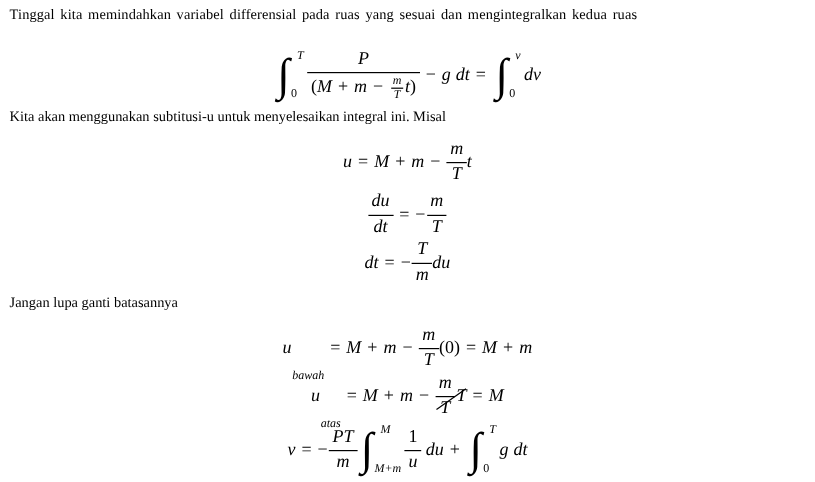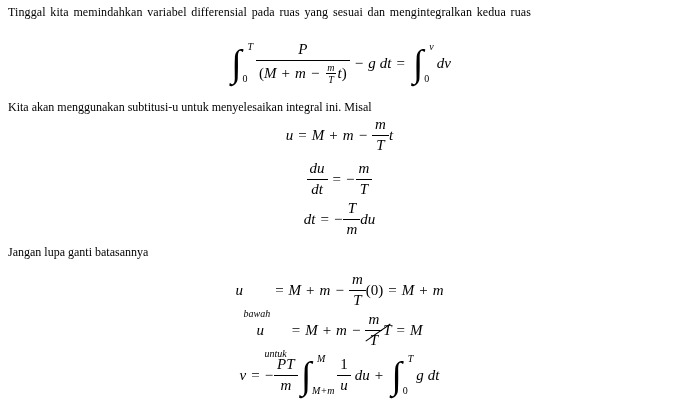--- a/index.html
+++ b/index.html
@@ -81,21 +81,21 @@
     <span class="intgrp">
       <span class="intsign">∫</span>
       <span class="lims">
         <span class="sup mi">v</span>
         <span class="sub mr">0</span>
       </span>
     </span>
     <span class="mi">dv</span>
   </div>
 
-  <p class="para" style="top:100px;">Kita akan menggunakan subtitusi-u untuk menyelesaikan integral ini. Misal</p>
+  <p class="para" style="top:90px;">Kita akan menggunakan subtitusi-u untuk menyelesaikan integral ini. Misal</p>
 
   <div class="eqrow" style="top:114px;height:42px;">
     <span class="mi">u</span>
     <span class="op mr">=</span>
     <span class="mi">M</span>
     <span class="op mr">+</span>
     <span class="mi">m</span>
     <span class="op mr">−</span>
     <span class="frac">
       <span class="num mi">m</span>
@@ -144,21 +144,21 @@
     </span>
     <span class="mr">(0)</span>
     <span class="op mr">=</span>
     <span class="mi">M</span>
     <span class="op mr">+</span>
     <span class="mi">m</span>
   </div>
 
   <div class="eqrow" style="top:309px;height:42px;">
     <span class="mi">u</span>
-      <span class="ssub mi">untuk</span>
+      <span class="ssub mi">atas</span>
     <span class="op mr">=</span>
     <span class="mi">M</span>
     <span class="op mr">+</span>
     <span class="mi">m</span>
     <span class="op mr">−</span>
     <span class="cxl">
       <span class="frac fracpart">
         <span class="num mi">m</span>
         <span class="den mi">T</span>
       </span>

